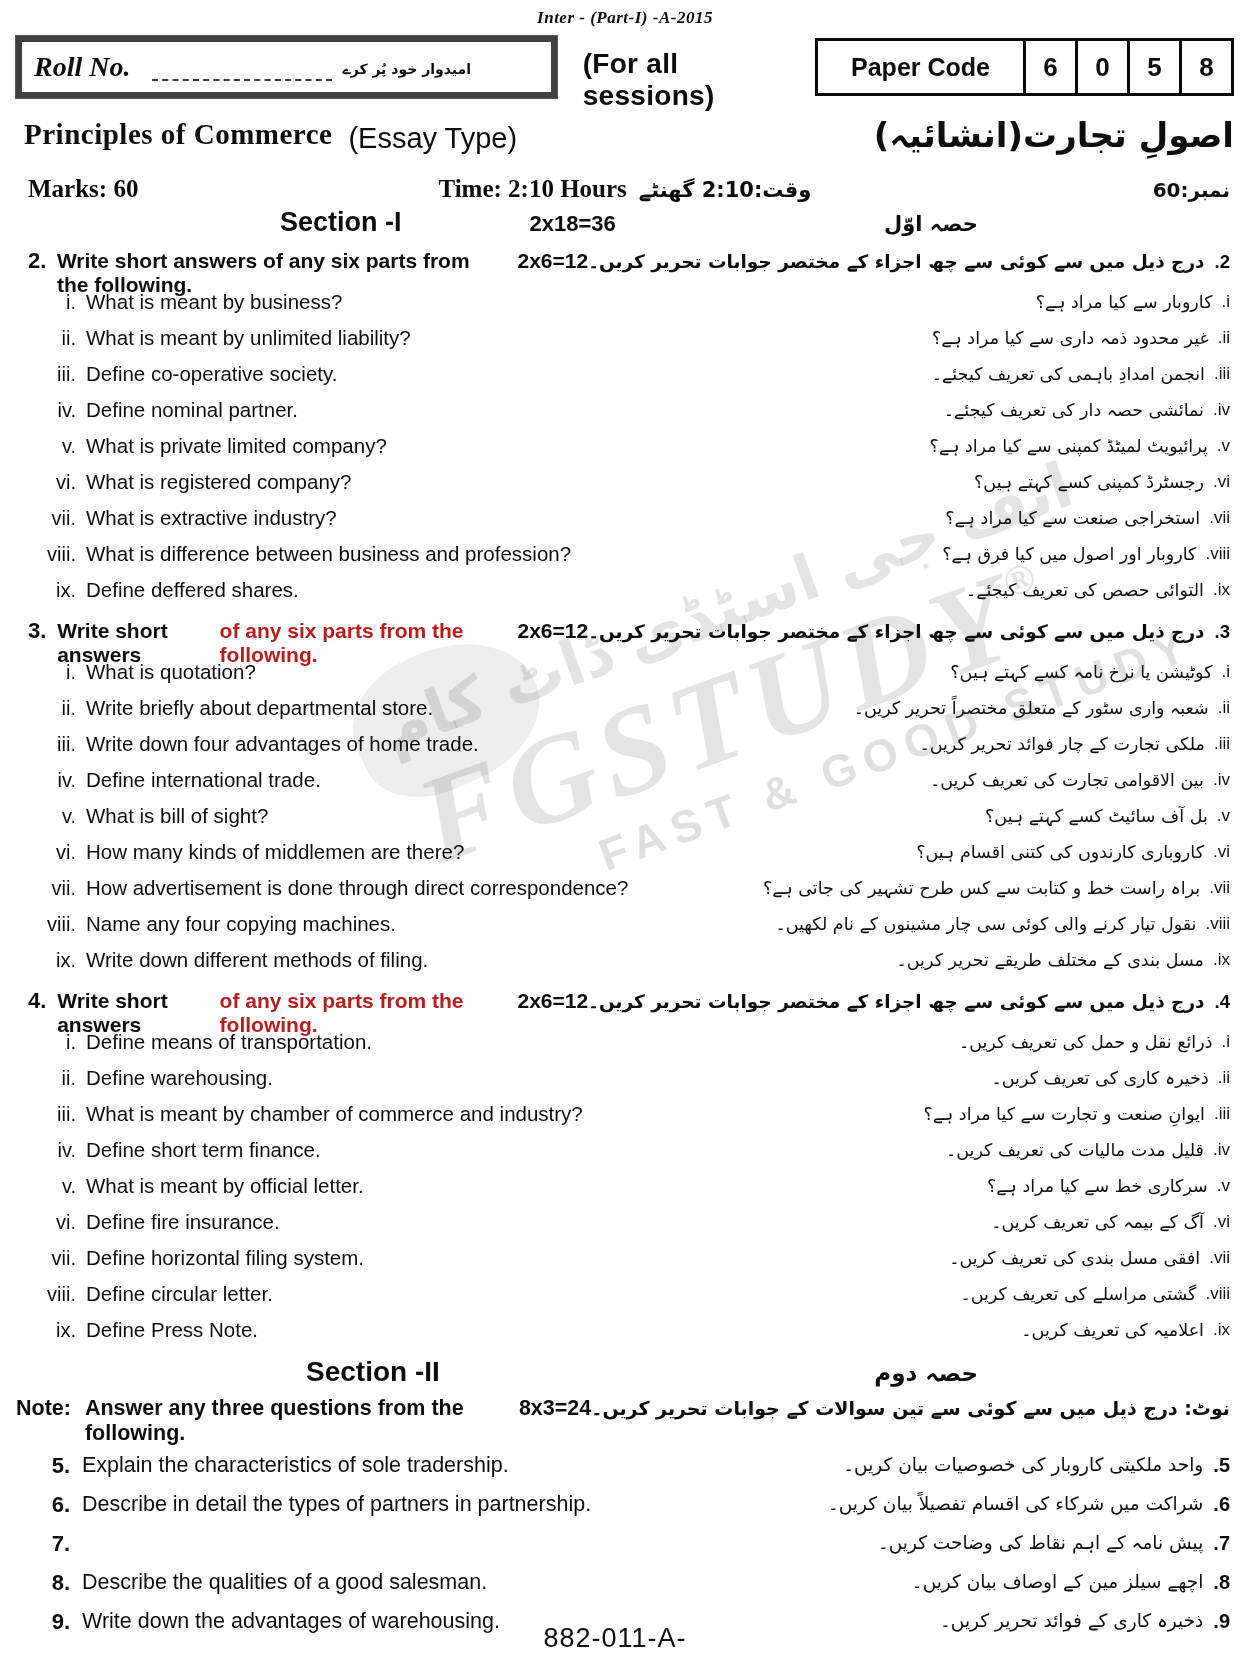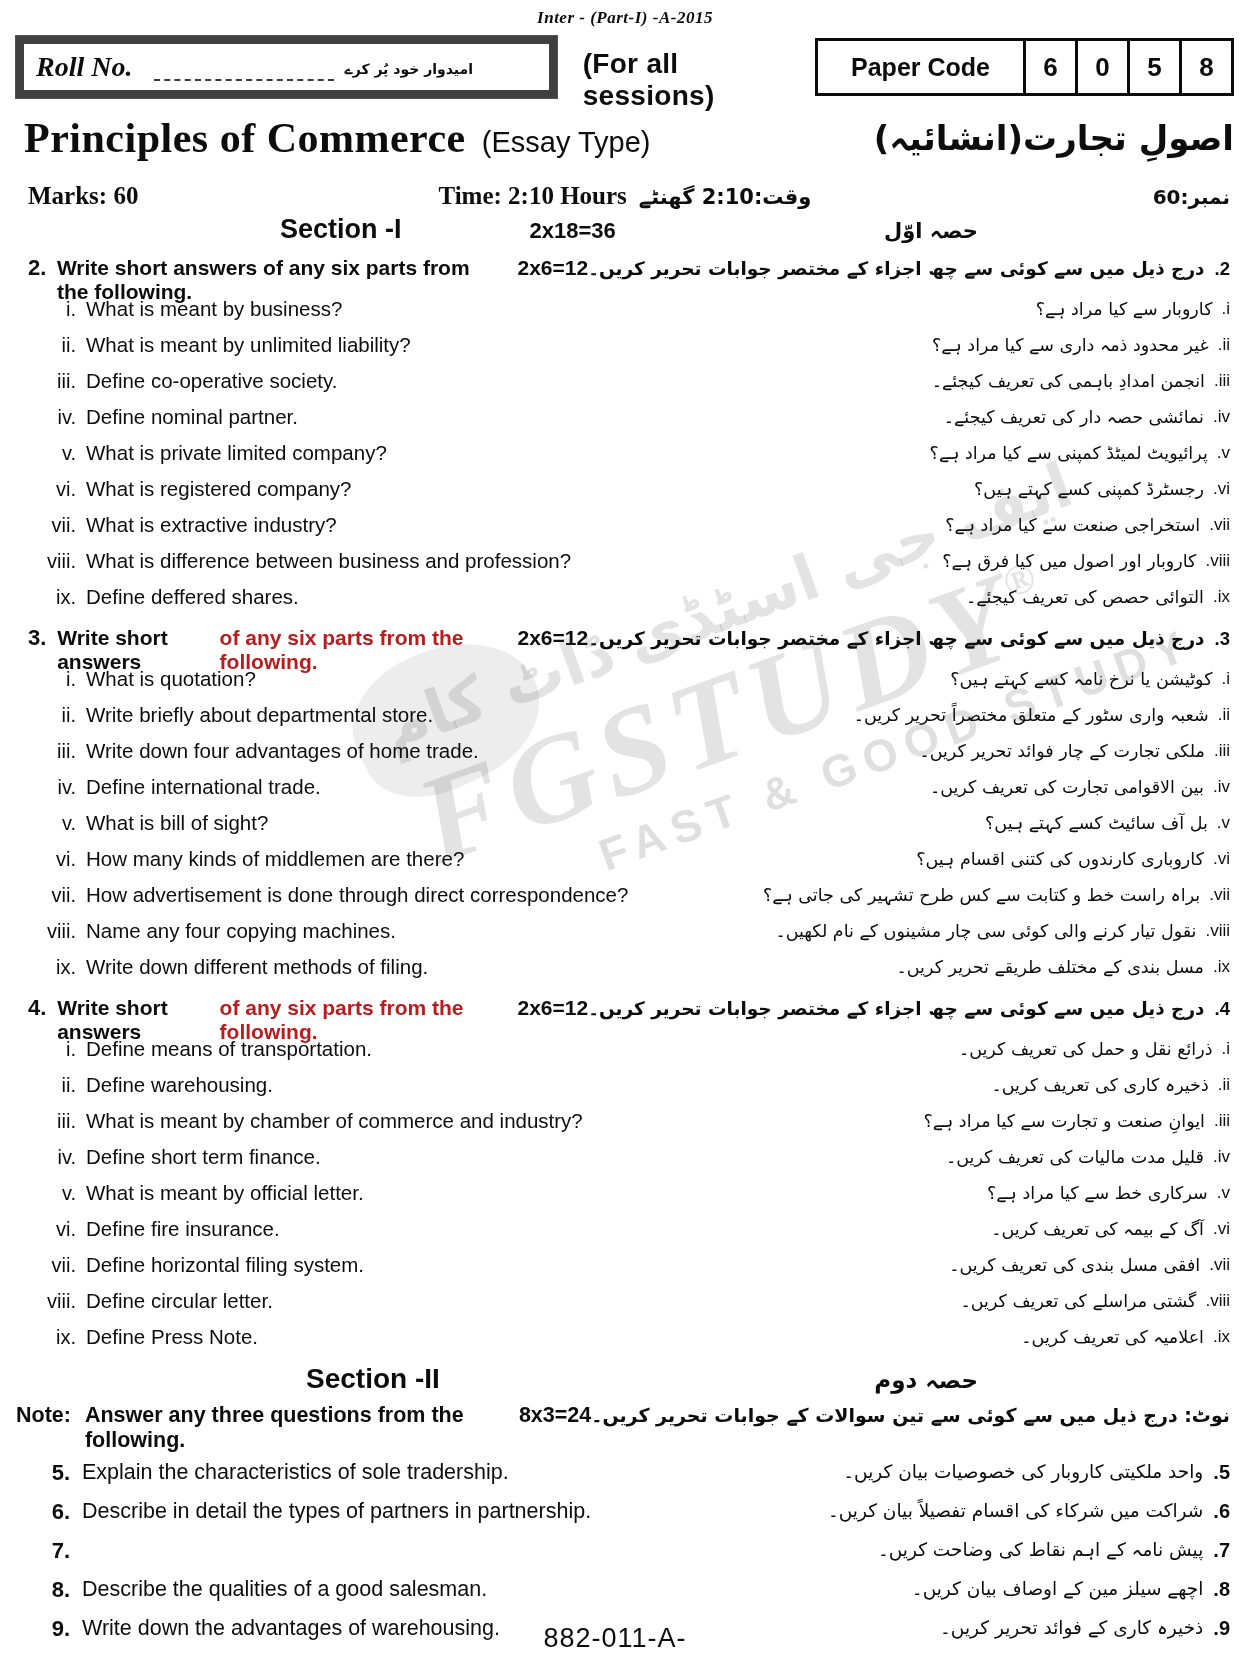--- a/index.html
+++ b/index.html
@@ -14,35 +14,35 @@
   
   .examline {
     padding-top: 8px; text-align: center; 
     font-family: "Liberation Serif", serif; font-style: italic; font-weight: 700;
     font-size: 17px; letter-spacing: 0.5px;
   }
 
   
   .toprow { display: flex; align-items: flex-start; margin: 8px 16px 0 16px; height: 68px; }
   .rollbox {
-    width: 548px; height: 62px; border: 8px solid #404040;
+    width: 548px; height: 62px; border: 6px solid #404040;
     display: flex; align-items: center; padding: 0 10px 0 12px; background: #fff;
     box-shadow: 0 0 0 1px #555;
   }
   .roll-label { font-family: "Liberation Serif", serif; font-style: italic; font-weight: 700; font-size: 28px; }
   .roll-dashes { width: 180px; height: 14px; margin: 14px 10px 0 22px; border-bottom: 2px dashed #3a3a3a; }
   .roll-urdu { direction: rtl; font-family: "DejaVu Sans", sans-serif; font-size: 14px; font-weight: 700; margin-top: 4px; }
   .sessions { font-weight: 700; font-size: 28px; margin: 12px 0 0 26px; letter-spacing: 0.3px; }
   .pcbox { margin-left: auto; margin-top: 2px; height: 58px; border: 3px solid #0a0a0a; display: flex; background: #fff; }
   .pc-label { width: 205px; display: flex; align-items: center; justify-content: center; font-weight: 700; font-size: 25px; }
   .pc-digit { width: 52px; border-left: 3px solid #0a0a0a; display: flex; align-items: center; justify-content: center; font-weight: 700; font-size: 26px; }
 
   
   .titlerow { display: flex; align-items: center; margin: 10px 16px 0 24px; }
-  .title-en { font-family: "Liberation Serif", serif; font-weight: 700; font-size: 42px; letter-spacing: 0.5px; }
+  .title-en { font-family: "Liberation Serif", serif; font-weight: 700; font-size: 29px; letter-spacing: 0.5px; }
   .title-type { font-size: 29px; margin: 8px 0 0 16px; }
   .title-ur { margin-left: auto; direction: rtl; font-family: "DejaVu Sans", sans-serif; font-weight: 700; font-size: 34px; }
 
   
   .metarow { display: flex; align-items: baseline; margin: 20px 20px 0 28px; }
   .marks-en { font-family: "Liberation Serif", serif; font-weight: 700; font-size: 25px; }
   .time-wrap { margin-left: 300px; font-family: "Liberation Serif", serif; font-weight: 700; font-size: 25px; white-space: nowrap; }
   .time-ur { direction: rtl; unicode-bidi: isolate; font-family: "DejaVu Sans", sans-serif; font-size: 21px; font-weight: 700; margin-left: 12px; }
   .marks-ur { margin-left: auto; direction: rtl; font-family: "DejaVu Sans", sans-serif; font-size: 20px; font-weight: 700; }
 

